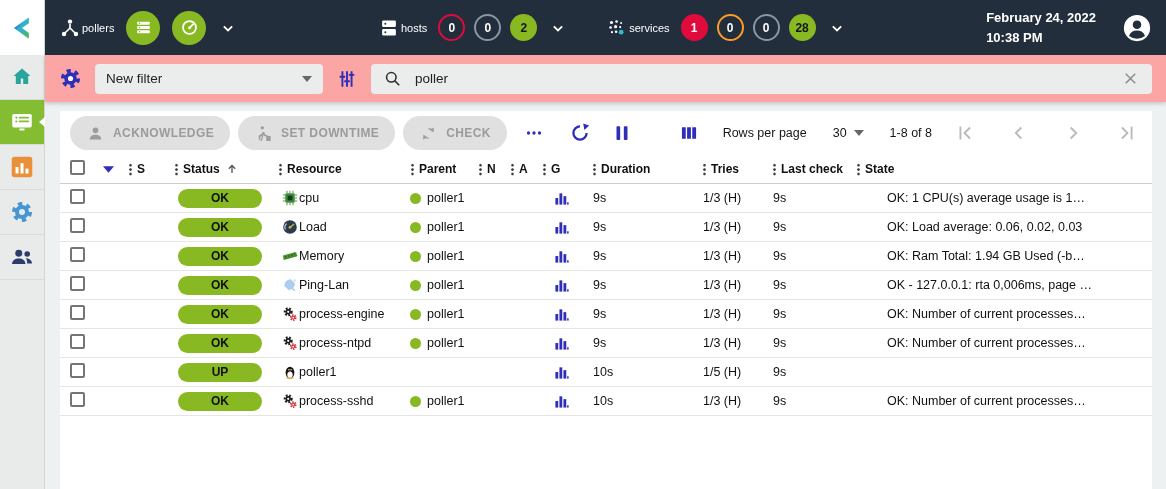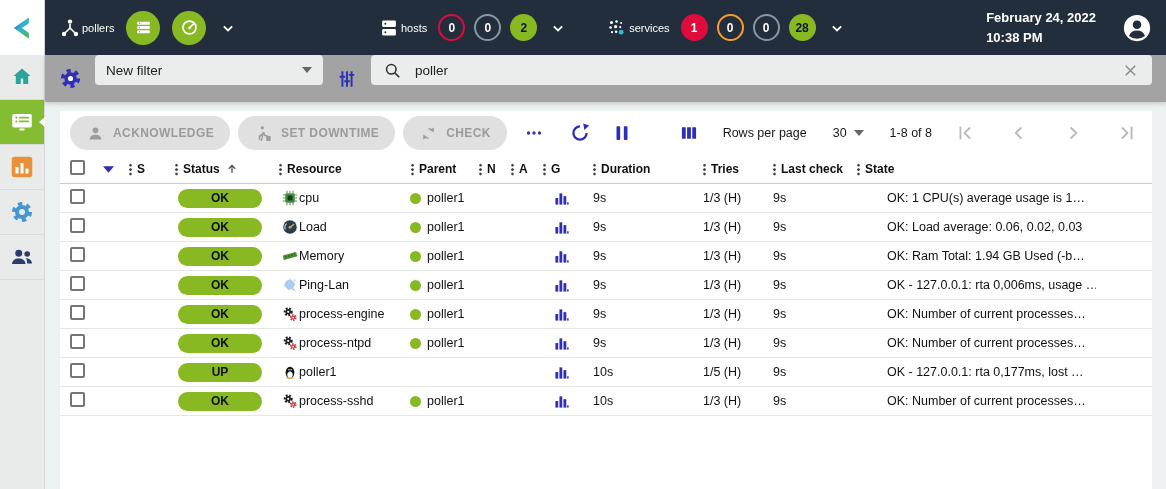--- a/index.html
+++ b/index.html
@@ -28,21 +28,21 @@
   .counter.outline{border:2px solid var(--c)}
   .counter.filled{background:var(--c)}
   .datetime{margin-left:auto;color:#fff;font-size:13px;font-weight:700;line-height:1.5;white-space:nowrap}
   .avatar{margin-left:14px;display:flex;cursor:pointer}
 
   
   .breadcrumb{height:29px;flex:0 0 29px;background:#fafbfb;display:flex;align-items:center;gap:8px;padding-left:20px;font-size:13px;color:#4c5660}
   .breadcrumb a{cursor:pointer}
 
   
-  .filterbar{height:47px;flex:0 0 47px;background:#a3a3a3;display:flex;padding:0 14px;gap:13px;box-shadow:0 2px 4px rgba(0,0,0,.16);position:relative;z-index:3}
+  .filterbar{height:47px;flex:0 0 47px;background:#fca5a5;display:flex;align-items:center;padding:0 14px;gap:13px;box-shadow:0 2px 4px rgba(0,0,0,.16);position:relative;z-index:3}
   .select{height:30px;background:#ebecec;border-radius:4px;display:flex;align-items:center;padding:0 11px;font-size:13.5px;color:#222;cursor:pointer}
   .new-filter{width:228px;justify-content:space-between}
   .searchbox{flex:1;height:30px;background:#ebecec;border-radius:4px;display:flex;align-items:center;padding:0 12px;gap:13px}
   .searchbox input{flex:1;border:none;background:transparent;outline:none;font-size:13.5px;color:#222;font-family:inherit}
   .iconwrap{display:flex;align-items:center;cursor:pointer}
 
   
   .content{flex:1;background:#eef1f1;padding:9px 14px 0 15px;min-height:0}
   .panel{background:#fff;height:100%;display:flex;flex-direction:column}
 
@@ -613,21 +613,21 @@
                     <rect x="1.5" y="7.5" width="3" height="7"></rect>
                     <rect x="5.8" y="2.5" width="3" height="12"></rect>
                     <rect x="10.1" y="5.5" width="3" height="9"></rect>
                     <rect x="14" y="12" width="1.6" height="2.5"></rect>
                   </svg>
                 </span>
               </div>
     <div class="cell">9s</div>
     <div class="cell">1/3 (H)</div>
     <div class="cell">9s</div>
-    <div class="cell info">OK - 127.0.0.1: rta 0,006ms, usage …</div>
+    <div class="cell info">OK - 127.0.0.1: rta 0,006ms, page …</div>
     <div></div>
   </div>
             <div class="tr">
     <div><span class="cb"></span></div>
     <div></div>
     <div></div>
     <div>
                 <span class="chip">OK</span>
               </div>
     <div class="res">
@@ -741,21 +741,20 @@
                     <rect x="1.5" y="7.5" width="3" height="7"></rect>
                     <rect x="5.8" y="2.5" width="3" height="12"></rect>
                     <rect x="10.1" y="5.5" width="3" height="9"></rect>
                     <rect x="14" y="12" width="1.6" height="2.5"></rect>
                   </svg>
                 </span>
               </div>
     <div class="cell">10s</div>
     <div class="cell">1/5 (H)</div>
     <div class="cell">9s</div>
-    <div class="cell info">OK - 127.0.0.1: rta 0,177ms, lost …</div>
     <div></div>
   </div>
             <div class="tr">
     <div><span class="cb"></span></div>
     <div></div>
     <div></div>
     <div>
                 <span class="chip">OK</span>
               </div>
     <div class="res">

